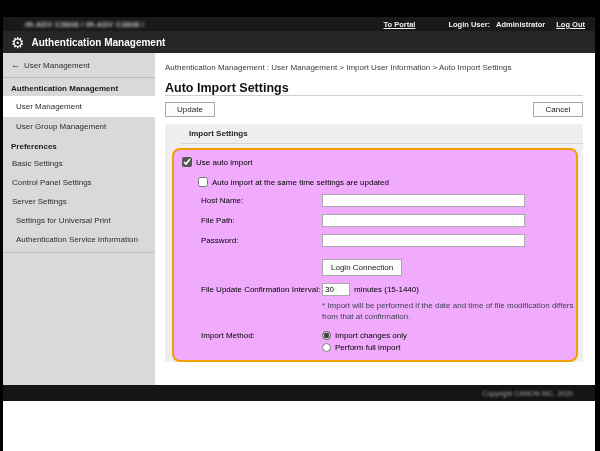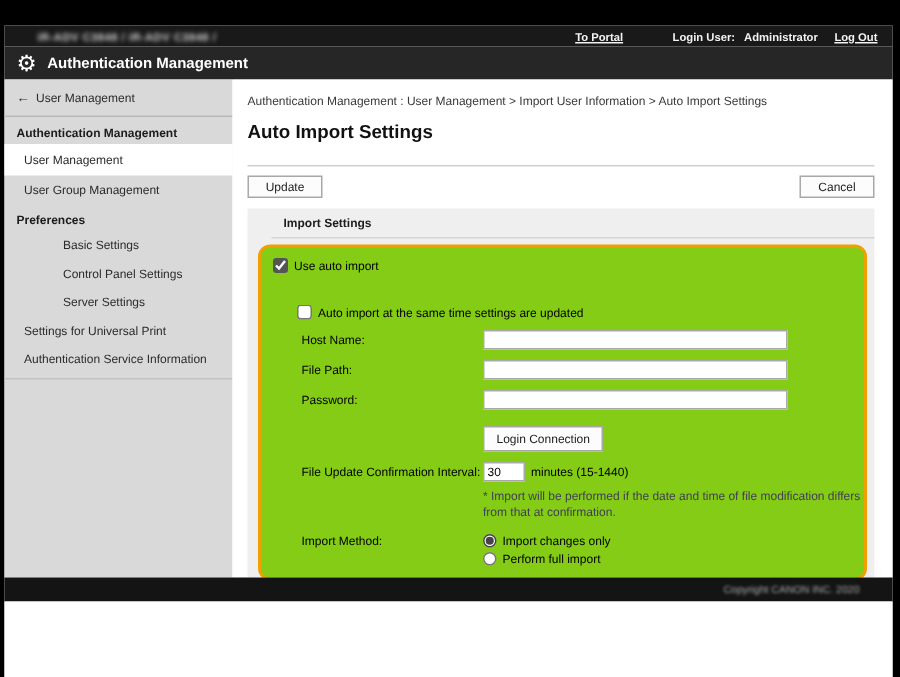--- a/index.html
+++ b/index.html
@@ -25,39 +25,39 @@
 
   
   .bodyrow { height:332px; display:flex; }
   .sidebar { width:152px; background:#d9d9d9; font-size:8px; color:#2b2b2b; flex-shrink:0; }
   .side-back { display:flex; align-items:center; gap:4px; padding:7px 8px;
                border-bottom:1px solid #b9b9b9; cursor:pointer; }
   .back-arrow { font-weight:bold; font-size:9px; }
   .side-header { font-weight:bold; padding:6px 8px 3px 8px; color:#1c1c1c; }
   .side-item { padding:5px 8px 5px 13px; cursor:pointer; }
   .side-item.selected { background:#fff; padding-top:6px; padding-bottom:6px; }
-  .side-item.indent { padding-left:39px; }
+  .side-item.indent { padding-left:9px; }
   .side-sep { border-top:1px solid #c2c2c2; margin-top:3px; }
 
   .main { flex:1; background:#fff; padding:8px 12px 0 10px; overflow:hidden; }
   .breadcrumb { font-size:8px; color:#3a3a3a; margin:2px 0 9px 0; white-space:nowrap; }
   .page-title { font-size:12.5px; font-weight:bold; color:#111;
-                padding-bottom:15px; border-bottom:1px solid #cfcfcf; }
+                padding-bottom:0; border-bottom:1px solid #cfcfcf; }
   .actions { display:flex; justify-content:space-between; gap:6px; margin:6px 0 7px 0; }
   .btn { font-family:"Liberation Sans",sans-serif; font-size:8px; color:#222;
          background:#fcfcfc; border:1px solid #a8a8a8; min-width:50px; height:15px;
          cursor:pointer; padding:0 8px; }
 
   .section { background:#efefef; }
   .section-title { font-size:8px; font-weight:bold; color:#1c1c1c;
                    padding:5px 8px; border-bottom:1px solid #d5d5d5;margin-left:16px; }
-  .orange-box { margin:4px 5px 0 7px; background:#84cc16; border:2px solid #F0A000;
+  .orange-box { margin:4px 5px 0 7px; background:#f0abfc; border:2px solid #F0A000;
                 border-radius:8px; padding:5px 6px 8px 8px; }
   .chk-row { display:flex; align-items:center; gap:4px; margin:2px 0 0 0; font-size:8px; }
-  .chk-row.indent { margin-left:16px; margin-top:21px; }
+  .chk-row.indent { margin-left:16px; margin-top:10px; }
   input[type=checkbox] { width:10px; height:10px; accent-color:#555; margin:0; }
   input[type=radio] { width:9px; height:9px; accent-color:#444; margin:0; }
   .field-row { display:flex; align-items:center; margin:7px 0 0 19px; font-size:8px; }
   .f-label { width:121px; flex-shrink:0; white-space:nowrap; }
   .txt { width:203px; height:13px; border:1px solid #a9a9a9; font-size:8px; padding:0 2px;
          font-family:"Liberation Sans",sans-serif; }
   .btn-row { margin:9px 0 0 140px; }
   .btn.test { height:17px; min-width:64px; }
   .interval-input { width:28px; height:13px; border:1px solid #a9a9a9; font-size:8px;
                     padding:0 2px; font-family:"Liberation Sans",sans-serif; }

